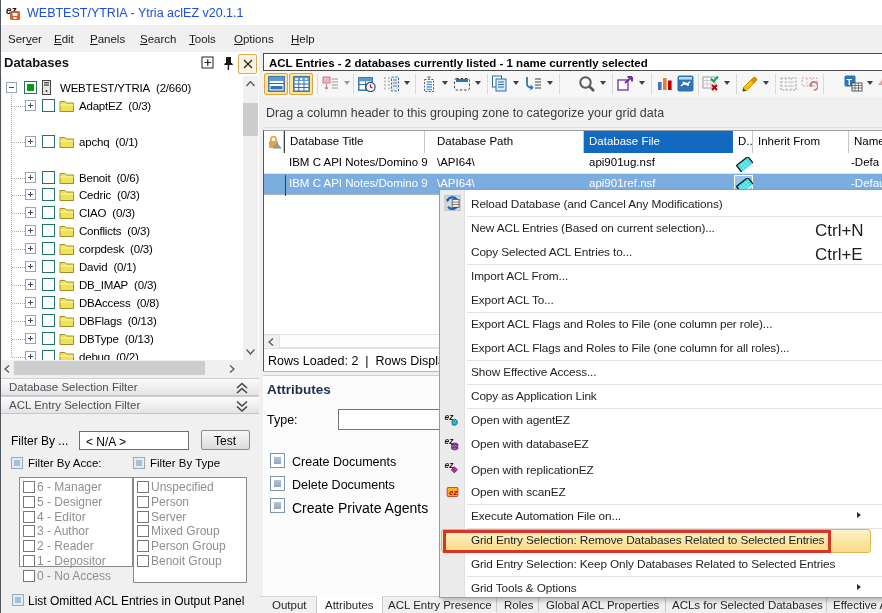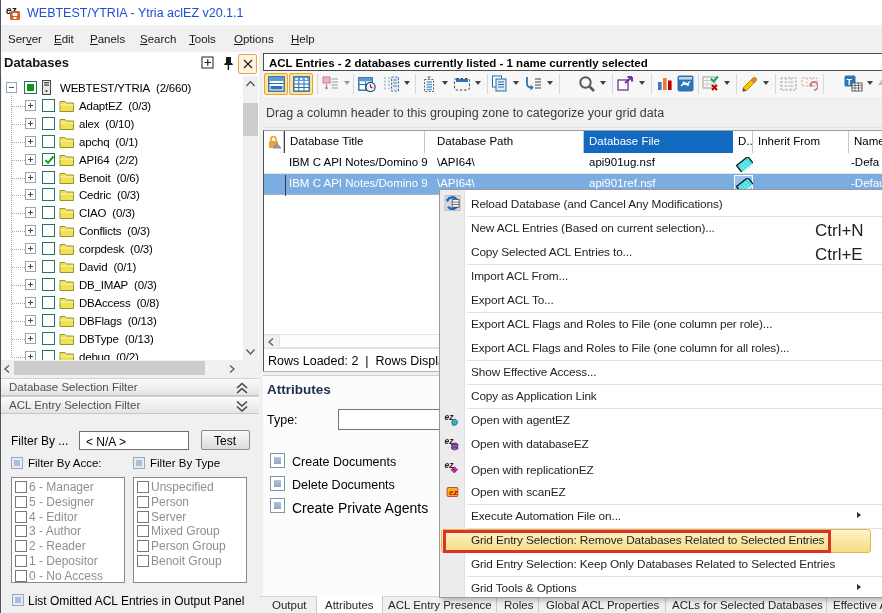--- a/index.html
+++ b/index.html
@@ -120,53 +120,29 @@
 <div class="trow" style="top:20.9px">
 <div class="hstub" style="left:10px;top:9px;width:13px"></div>
 <div class="pbox plus" style="left:23px;top:3px"></div>
 <div class="cbx" style="left:40px;top:2px"></div>
 <svg class="a" style="left:57px;top:3px" width="16" height="13" viewBox="0 0 16 13">
 <path d="M1 3.5 L1 1.5 L6 1.5 L7.5 3 L14.5 3 L14.5 11.5 L1 11.5 Z" fill="#efe355" stroke="#9c8f2e" stroke-width="1"></path>
 <path d="M1 5 L14.5 5" stroke="#f7f2a0" stroke-width="1.2"></path>
 </svg>
 <span class="lbl">AdaptEZ&nbsp;&nbsp;(0/3)</span>
 </div>
-<div class="trow" style="top:38.8px">
-<div class="hstub" style="left:10px;top:9px;width:13px"></div>
-<div class="pbox plus" style="left:23px;top:3px"></div>
-<div class="cbx" style="left:40px;top:2px"></div>
-<svg class="a" style="left:57px;top:3px" width="16" height="13" viewBox="0 0 16 13">
-<path d="M1 3.5 L1 1.5 L6 1.5 L7.5 3 L14.5 3 L14.5 11.5 L1 11.5 Z" fill="#efe355" stroke="#9c8f2e" stroke-width="1"></path>
-<path d="M1 5 L14.5 5" stroke="#f7f2a0" stroke-width="1.2"></path>
-</svg>
-<span class="lbl">alex&nbsp;&nbsp;(0/10)</span>
-</div>
 <div class="trow" style="top:56.7px">
 <div class="hstub" style="left:10px;top:9px;width:13px"></div>
 <div class="pbox plus" style="left:23px;top:3px"></div>
 <div class="cbx" style="left:40px;top:2px"></div>
 <svg class="a" style="left:57px;top:3px" width="16" height="13" viewBox="0 0 16 13">
 <path d="M1 3.5 L1 1.5 L6 1.5 L7.5 3 L14.5 3 L14.5 11.5 L1 11.5 Z" fill="#efe355" stroke="#9c8f2e" stroke-width="1"></path>
 <path d="M1 5 L14.5 5" stroke="#f7f2a0" stroke-width="1.2"></path>
 </svg>
 <span class="lbl">apchq&nbsp;&nbsp;(0/1)</span>
-</div>
-<div class="trow" style="top:74.6px">
-<div class="hstub" style="left:10px;top:9px;width:13px"></div>
-<div class="pbox plus" style="left:23px;top:3px"></div>
-<div class="cbx" style="left:40px;top:2px">
-          <svg class="a" style="left:1px;top:1px" width="11" height="10" viewBox="0 0 11 10">
-            <path d="M1.5 5 L4 7.8 L9.5 1.5" stroke="#13a023" stroke-width="2" fill="none"></path>
-          </svg>
-        </div>
-<svg class="a" style="left:57px;top:3px" width="16" height="13" viewBox="0 0 16 13">
-<path d="M1 3.5 L1 1.5 L6 1.5 L7.5 3 L14.5 3 L14.5 11.5 L1 11.5 Z" fill="#efe355" stroke="#9c8f2e" stroke-width="1"></path>
-<path d="M1 5 L14.5 5" stroke="#f7f2a0" stroke-width="1.2"></path>
-</svg>
-<span class="lbl">API64&nbsp;&nbsp;(2/2)</span>
 </div>
 <div class="trow" style="top:92.5px">
 <div class="hstub" style="left:10px;top:9px;width:13px"></div>
 <div class="pbox plus" style="left:23px;top:3px"></div>
 <div class="cbx" style="left:40px;top:2px"></div>
 <svg class="a" style="left:57px;top:3px" width="16" height="13" viewBox="0 0 16 13">
 <path d="M1 3.5 L1 1.5 L6 1.5 L7.5 3 L14.5 3 L14.5 11.5 L1 11.5 Z" fill="#efe355" stroke="#9c8f2e" stroke-width="1"></path>
 <path d="M1 5 L14.5 5" stroke="#f7f2a0" stroke-width="1.2"></path>
 </svg>
 <span class="lbl">Benoit&nbsp;&nbsp;(0/6)</span>
@@ -307,21 +283,21 @@
 <div class="a" style="left:200px;top:430px;width:49px;height:20px;background:linear-gradient(#f8f8f8,#dcdcdc);border:1px solid #8a8a8a;border-radius:2px"></div>
 <div class="a" style="left:213px;top:434px;font-size:12px">Test</div>
 <div class="fcb" style="left:10px;top:457px">
       <i></i>
     </div>
 <div class="a" style="left:27px;top:457px;font-size:11.5px">Filter By Acce:</div>
 <div class="fcb" style="left:132px;top:457px">
       <i></i>
     </div>
 <div class="a" style="left:149px;top:457px;font-size:11.5px">Filter By Type</div>
-<div class="listbox" style="left:10px;top:477px;width:114px;height:106px">
+<div class="listbox" style="left:18px;top:477px;width:114px;height:90px">
 <div class="lcb" style="left:3px;top:3px"></div>
       <div class="litem" style="left:17px;top:2px">6 - Manager</div>
 <div class="lcb" style="left:3px;top:18px"></div>
       <div class="litem" style="left:17px;top:17px">5 - Designer</div>
 <div class="lcb" style="left:3px;top:33px"></div>
       <div class="litem" style="left:17px;top:32px">4 - Editor</div>
 <div class="lcb" style="left:3px;top:47px"></div>
       <div class="litem" style="left:17px;top:46px">3 - Author</div>
 <div class="lcb" style="left:3px;top:62px"></div>
       <div class="litem" style="left:17px;top:61px">2 - Reader</div>

